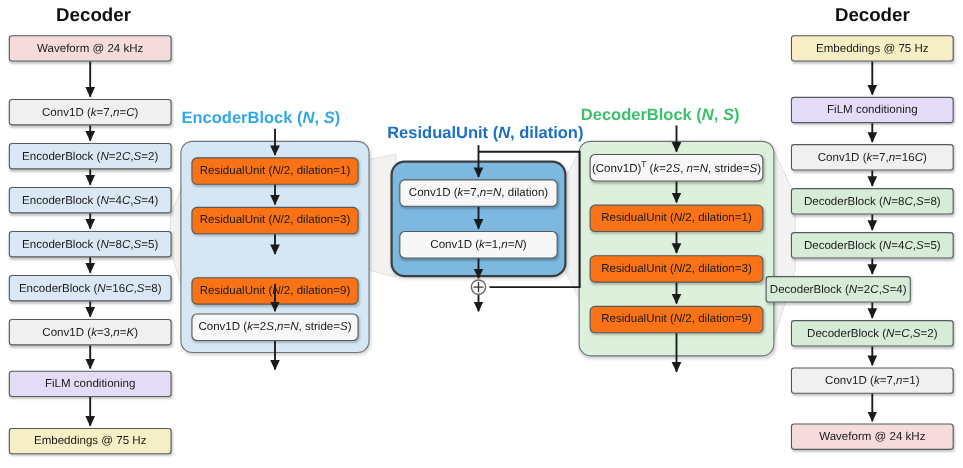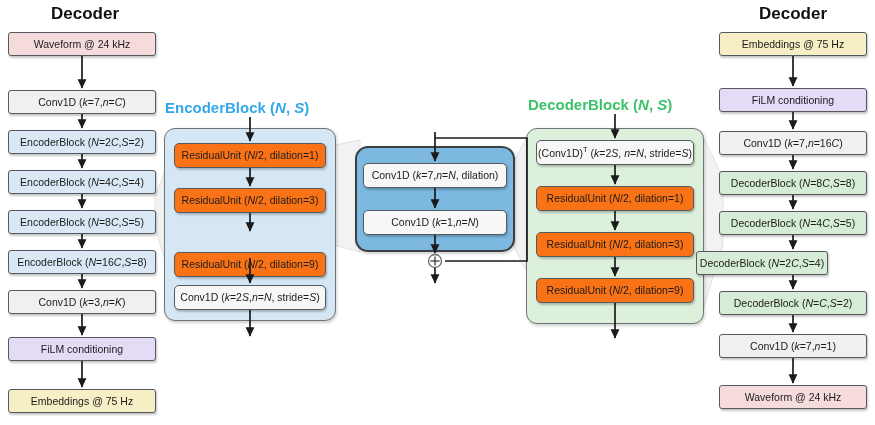--- a/index.html
+++ b/index.html
@@ -122,20 +122,21 @@
   <div class="node c-yellow" style="left:8px;  top:389px; width:148px; height:24px;">Embeddings @ 75 Hz</div>
 
   <div class="panel-title" style="left:165px; top:99px; color:#33a8e8;">EncoderBlock (<i>N</i>, <i>S</i>)</div>
   <div class="panel p-blue" style="left:164px; top:128px; width:172px; height:193px;"></div>
 
   <div class="node rounded c-midblue" style="left:174px; top:143px; width:152px; height:25px;">ResidualUnit (<i>N</i>/2, dilation=1)</div>
   <div class="node rounded c-midblue" style="left:174px; top:188px; width:152px; height:25px;">ResidualUnit (<i>N</i>/2, dilation=3)</div>
   <div class="node rounded c-midblue" style="left:174px; top:233px; width:152px; height:25px;margin-top:19px;">ResidualUnit (<i>N</i>/2, dilation=9)</div>
   <div class="node rounded c-white" style="left:174px; top:285px; width:152px; height:25px;">Conv1D (<i>k</i>=2<i>S</i>, <i>n</i>=<i>N</i>, stride=<i>S</i>)</div>
 
+  <div class="panel-title" style="left:352px; top:112px; color:#1b6fc4;">ResidualUnit (<i>N</i>, dilation)</div>
   <div class="panel p-mid" style="left:355px; top:146px; width:160px; height:106px;"></div>
 
   <div class="node rounded c-white" style="left:363px; top:163px; width:144px; height:25px;">Conv1D (<i>k</i>=7, <i>n</i>=<i>N</i>, dilation)</div>
   <div class="node rounded c-white" style="left:363px; top:210px; width:144px; height:25px;">Conv1D (<i>k</i>=1, <i>n</i>=<i>N</i>)</div>
 
   <div class="panel-title" style="left:528px; top:96px; color:#3cc26a;">DecoderBlock (<i>N</i>, <i>S</i>)</div>
   <div class="panel p-green" style="left:526px; top:128px; width:178px; height:196px;"></div>
 
   <div class="node rounded c-white" style="left:536px; top:140px; width:158px; height:25px;">
     <span>(Conv1D)<sup>T</sup> (<i>k</i>=2<i>S</i>, <i>n</i>=<i>N</i>, stride=<i>S</i>)</span>

